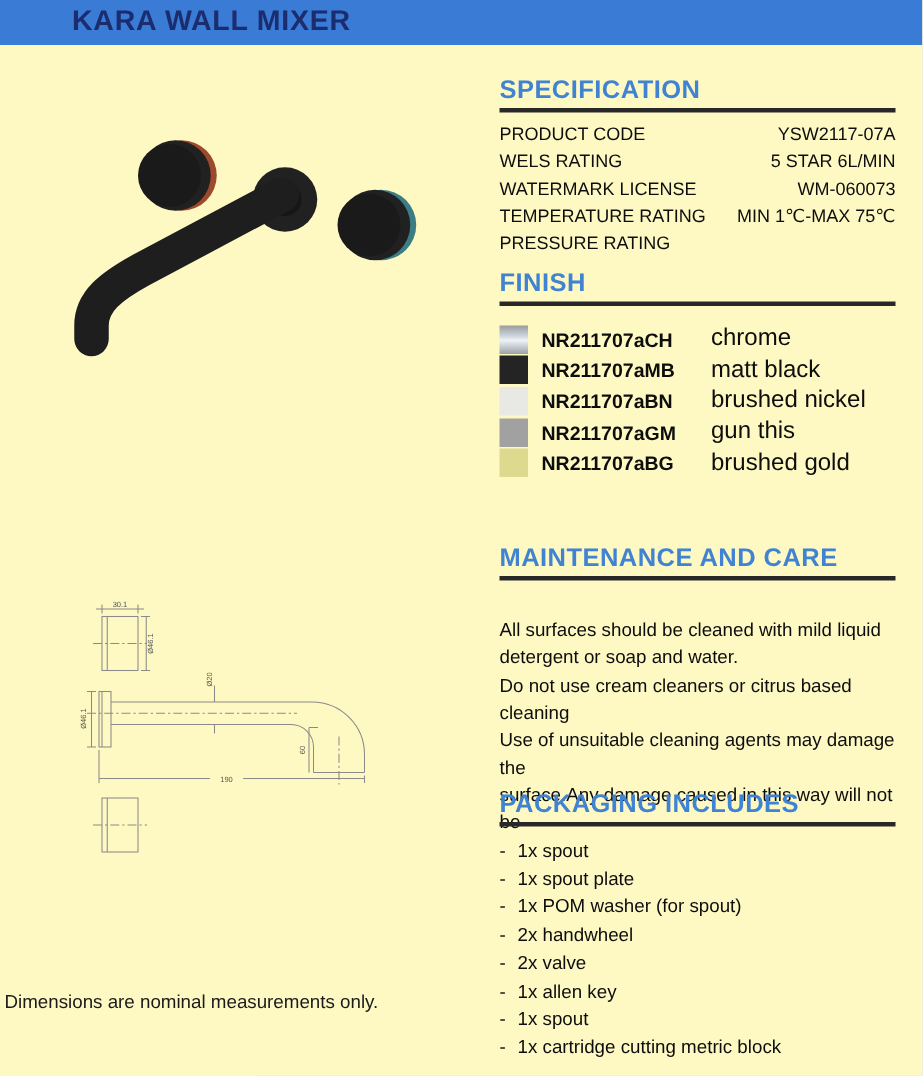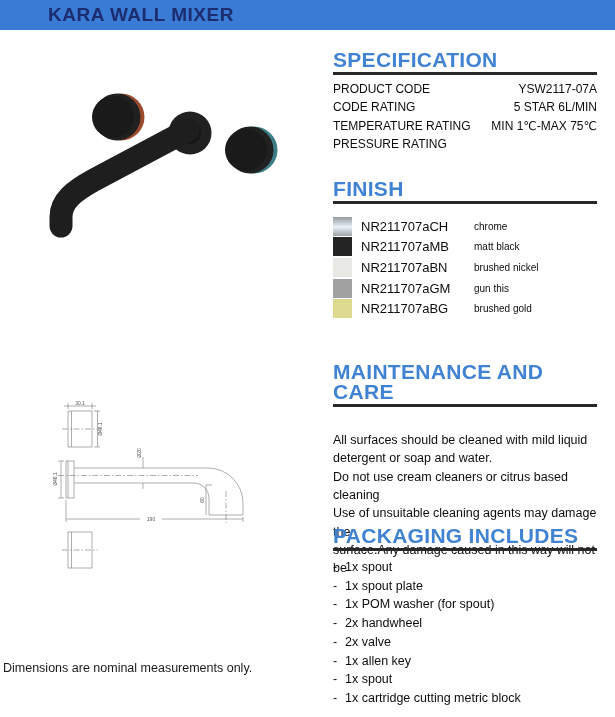--- a/index.html
+++ b/index.html
@@ -1,54 +1,54 @@
 <!DOCTYPE html>
 <html><head>
 <meta charset="utf-8">
 <style>
   * { margin:0; padding:0; box-sizing:border-box; }
   html,body { background:#e9e9e9; }
   .page {
     position:relative; width:615px; height:717px; margin:0 auto;
-    background:#ffffff; overflow:hidden;
+    background:#fef9c3; overflow:hidden;
     font-family:"Liberation Sans","DejaVu Sans",sans-serif; color:#0d0d0d;
   }
   
   .banner {
     position:absolute; left:0; top:8; width:615px; height:30px;
     background:#3a7bd6; display:flex; align-items:center;
   }
   .banner .title {
     margin-left:48px; font-size:19px; font-weight:bold; color:#1b2d6e;
     letter-spacing:0.5px;
   }
   
   .section { position:absolute; left:333px; width:264px; }
   .section h2 {
-    font-size:21px; line-height:20px; font-weight:bold; color:#4183d3;
+    font-size:17px; line-height:20px; font-weight:bold; color:#4183d3;
     letter-spacing:0.3px;
   }
   .rule { border:none; border-top:3px solid #282828; margin-top:2px; }
   
   .spec-rows { margin-top:5px; }
   .spec-row {
     display:flex; justify-content:space-between; align-items:flex-start;
     font-size:12px; line-height:18.3px; white-space:nowrap;
   }
   .spec-row .lbl { font-weight:500; }
   .spec-row .val { font-weight:500; text-align:right; }
   
   .finish-rows { margin-top:12px; }
   .finish-row { display:flex; align-items:center; height:20.6px; }
   .swatch { width:19px; height:19px; flex:0 0 19px; }
   .swatch-chrome {
     background:linear-gradient(180deg,#9b9b9b 0%,#c9d3dc 35%,#eef3f7 52%,#cdd5da 70%,#9aa2a6 100%);
   }
-  .finish-row .code { margin-left:9px; width:113px; font-size:13px; font-weight:400; }
-  .finish-row .fname { font-size:10px; }
+  .finish-row .code { margin-left:9px; width:113px; font-size:13px; font-weight:700; }
+  .finish-row .fname { font-size:16px; }
   
   .maint-lines { margin-top:24px; }
   .maint-lines div { font-size:12.5px; line-height:18.35px; }
   
   .pack-items { margin-top:7px; }
   .pack-item { display:flex; font-size:12.5px; line-height:18.7px; }
   .pack-item .dash { width:12px; }
   
   .photo { position:absolute; left:20px; top:60px; }
   .drawing { position:absolute; left:40px; top:395px; }
@@ -144,22 +144,26 @@
 
   <div class="section" style="top:50px">
     <h2>SPECIFICATION</h2>
     <hr class="rule">
     <div class="spec-rows">
       <div class="spec-row">
         <span class="lbl">PRODUCT CODE</span>
         <span class="val">YSW2117-07A</span>
       </div>
       <div class="spec-row">
-        <span class="lbl">CODE RATING</span>
+        <span class="lbl">WELS RATING</span>
         <span class="val">5 STAR 6L/MIN</span>
+      </div>
+      <div class="spec-row">
+        <span class="lbl">WATERMARK LICENSE</span>
+        <span class="val">WM-060073</span>
       </div>
       <div class="spec-row">
         <span class="lbl">TEMPERATURE RATING</span>
         <span class="val">MIN 1℃-MAX 75℃</span>
       </div>
       <div class="spec-row">
         <span class="lbl">PRESSURE RATING</span>
       </div>
     </div>
   </div>

